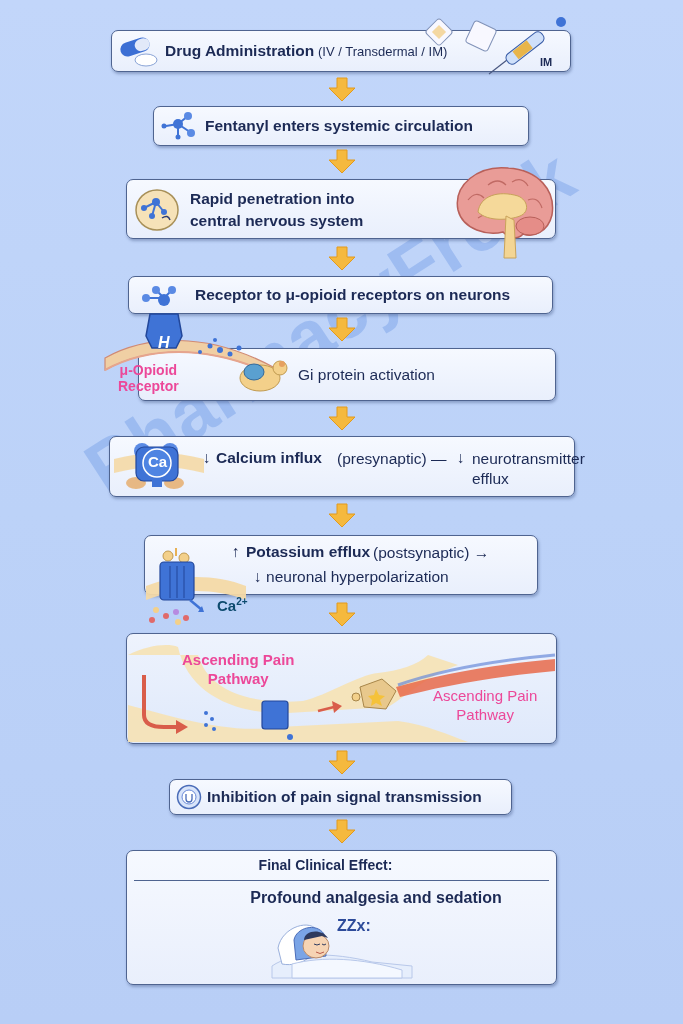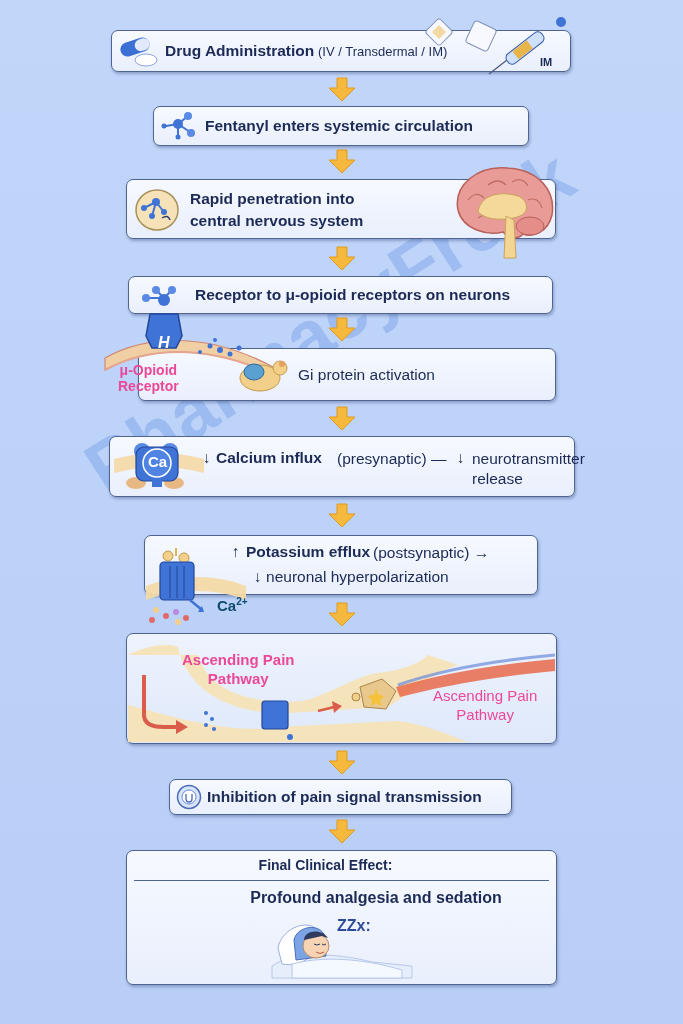--- a/index.html
+++ b/index.html
@@ -158,21 +158,21 @@
   <rect x="22" y="10" width="42" height="34" rx="8" fill="#3f73d6" stroke="#22479a" stroke-width="1.2"></rect>
   <circle cx="43" cy="26" r="14" fill="#4f84e2" stroke="#ffffff" stroke-width="1.5"></circle>
   <rect x="38" y="42" width="10" height="8" fill="#3f73d6"></rect>
 </svg>
 <div style="position:absolute;left:148px;top:453px;font-size:15px;font-weight:bold;color:#ffffff;">Ca</div>
 <div class="txt b" style="left:203px;top:449px;">↓</div>
 <div class="txt b" style="left:216px;top:449px;">Calcium influx</div>
 <div class="txt" style="left:337px;top:450px;">(presynaptic) —</div>
 <div class="txt b" style="left:457px;top:449px;">↓</div>
 <div class="txt" style="left:472px;top:450px;">neurotransmitter</div>
-<div class="txt" style="left:472px;top:470px;">release</div>
+<div class="txt" style="left:472px;top:470px;">efflux</div>
 
 <svg class="arrow" style="left:327px;top:504px;" viewBox="0 0 30 24">
     <path d="M10 0 H20 V10 H28 L15 23 L2 10 H10 Z" fill="#f5b93e" stroke="#e39a1c" stroke-width="1"></path>
   </svg>
 
 <div class="box" style="left:144px;top:535px;width:394px;height:60px;"></div>
 <svg style="left:146px;top:548px;" width="100" height="78" viewBox="0 0 100 78">
   <path d="M0 38 C30 26 70 26 100 38 L100 52 C70 40 30 40 0 52 Z" fill="#f4d9a6" opacity="0.95"></path>
   <circle cx="22" cy="8" r="5" fill="#f3d08a" stroke="#c09a50"></circle>
     <circle cx="38" cy="10" r="5" fill="#f3d08a" stroke="#c09a50"></circle>

